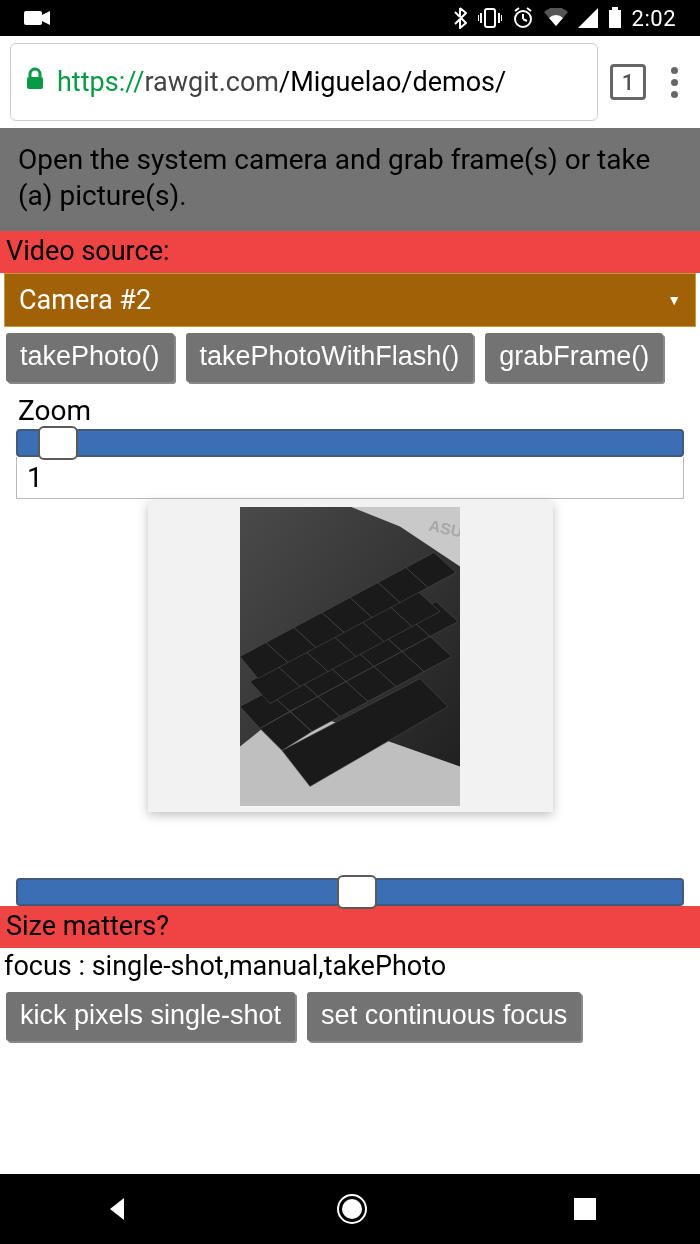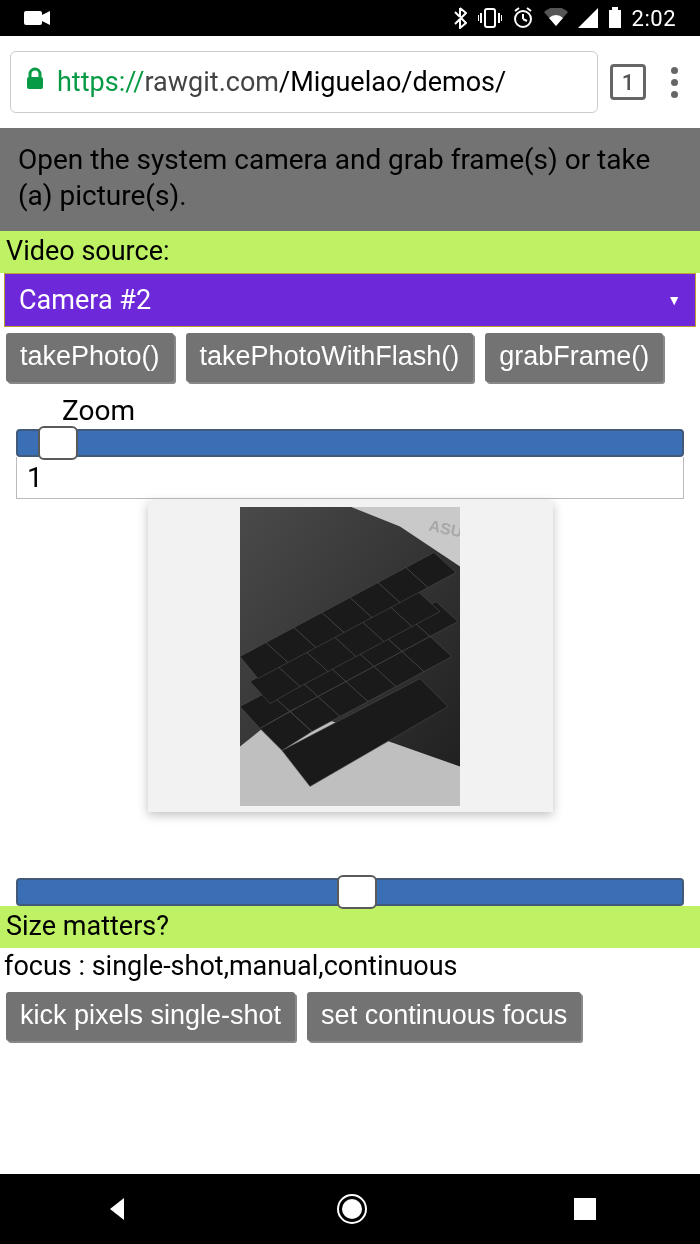--- a/index.html
+++ b/index.html
@@ -32,21 +32,21 @@
     height: 92px;
     background: #fff;
     display: flex;
     align-items: center;
     padding: 0 10px;
     gap: 12px;
     box-shadow: 0 2px 3px rgba(0,0,0,0.12);
   }
   .url-pill {
     flex: 1;
-    height: 62px;
+    height: 78px;
     border: 1px solid #ccc;
     border-radius: 6px;
     display: flex;
     align-items: center;
     padding: 0 14px;
     font-size: 27px;
     color: #444;
     overflow: hidden;
     white-space: nowrap;
   }
@@ -66,30 +66,30 @@
   
   .page { }
   .banner {
     background:#737373;
     color:#000;
     font-size:28px;
     padding:14px 18px 16px;
     line-height:1.3;
   }
   .label-row {
-    background:#bef264;
+    background:#ef4444;
     color:#000;
     font-size:27px;
     padding:4px 6px 6px;
   }
   .select-wrap {
     padding: 0 4px;
   }
   .select {
-    background:#6d28d9;
+    background:#a16207;
     color:#fff;
     height:54px;
     display:flex;
     align-items:center;
     padding: 0 14px;
     font-size:27px;
     border:1px solid #c0a030;
     position:relative;
   }
   .select .arrow { margin-left:auto; font-size:14px; }
@@ -106,21 +106,20 @@
     cursor:pointer;
   }
 
   .control {
     padding: 6px 18px 0;
   }
   .control-label {
     font-size:28px;
     color:#000;
     margin-bottom:2px;
-    margin-left:44px;
   }
   .slider {
     height:28px;
     background:#3b6fb5;
     border:2px solid #425a7a;
     border-radius:4px;
     position:relative;
     margin: 0 -2px;
   }
   .slider .thumb {
@@ -353,21 +352,21 @@
   </div>
 
   <div class="control">
     <div class="slider">
       <div class="thumb" style="left:48%;"></div>
     </div>
   </div>
 
   <div class="label-row" style="margin-top:0;">Size matters?</div>
 
-  <div class="focus-line">focus : single-shot,manual,continuous</div>
+  <div class="focus-line">focus : single-shot,manual,takePhoto</div>
 
   <div class="btn-row">
     <button class="btn">kick pixels single-shot</button>
     <button class="btn">set continuous focus</button>
   </div>
 </div>
 
 <div class="nav-bar">
   <span>
     <svg width="30" height="30" viewBox="0 0 30 30">

